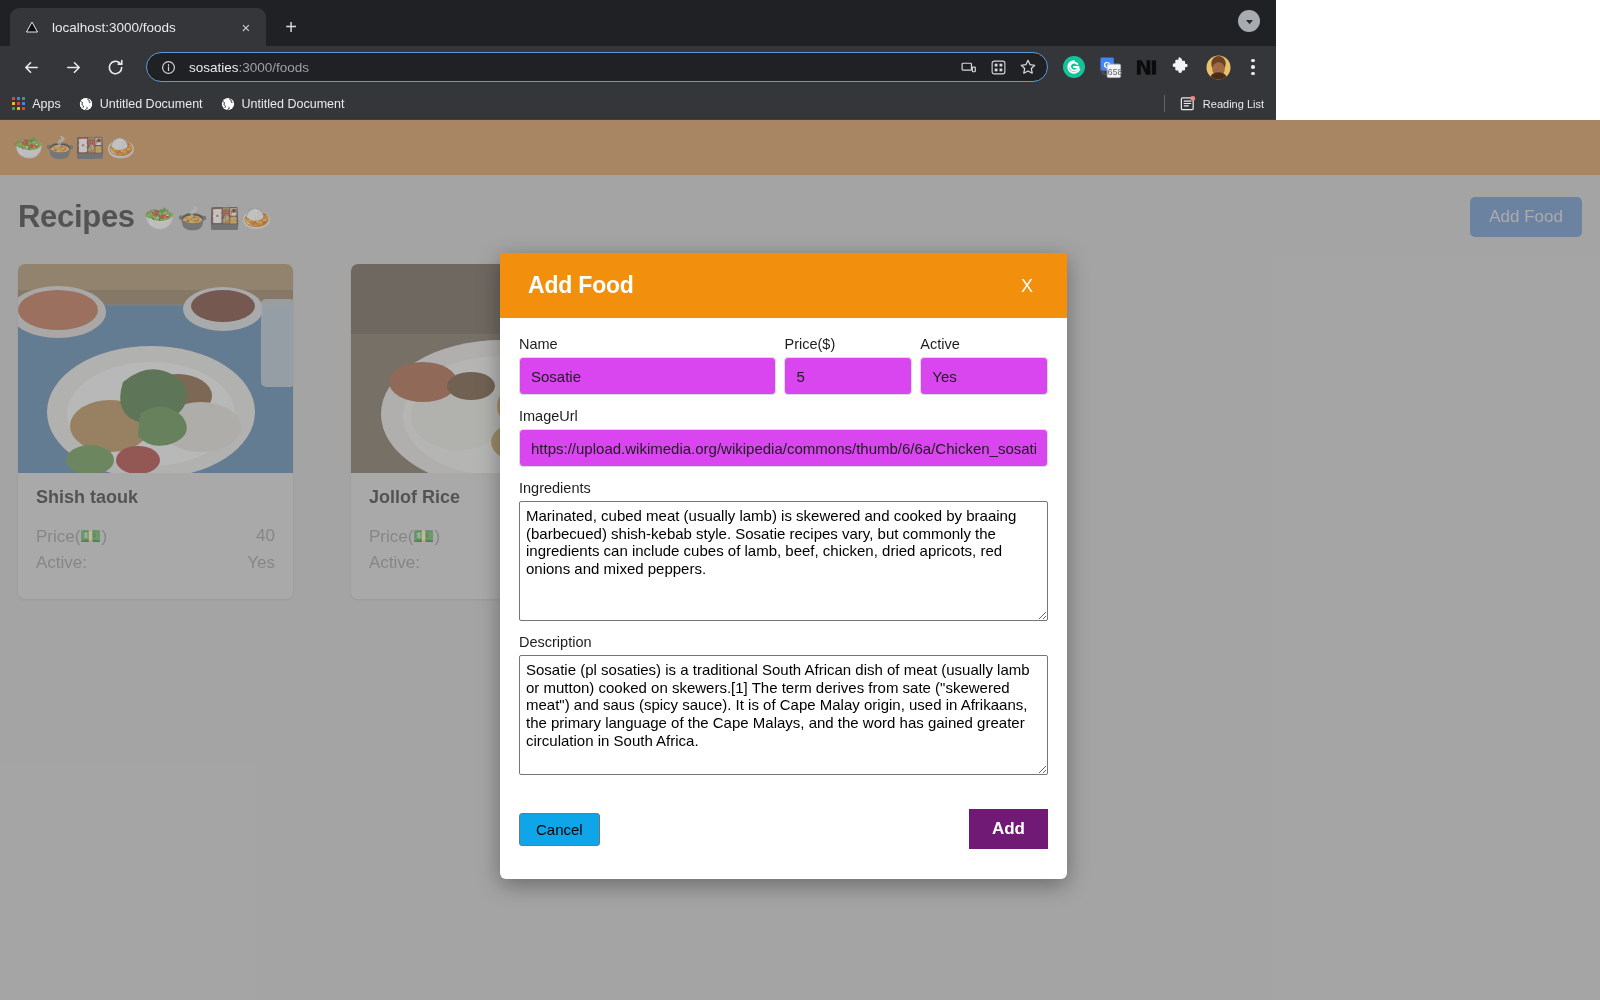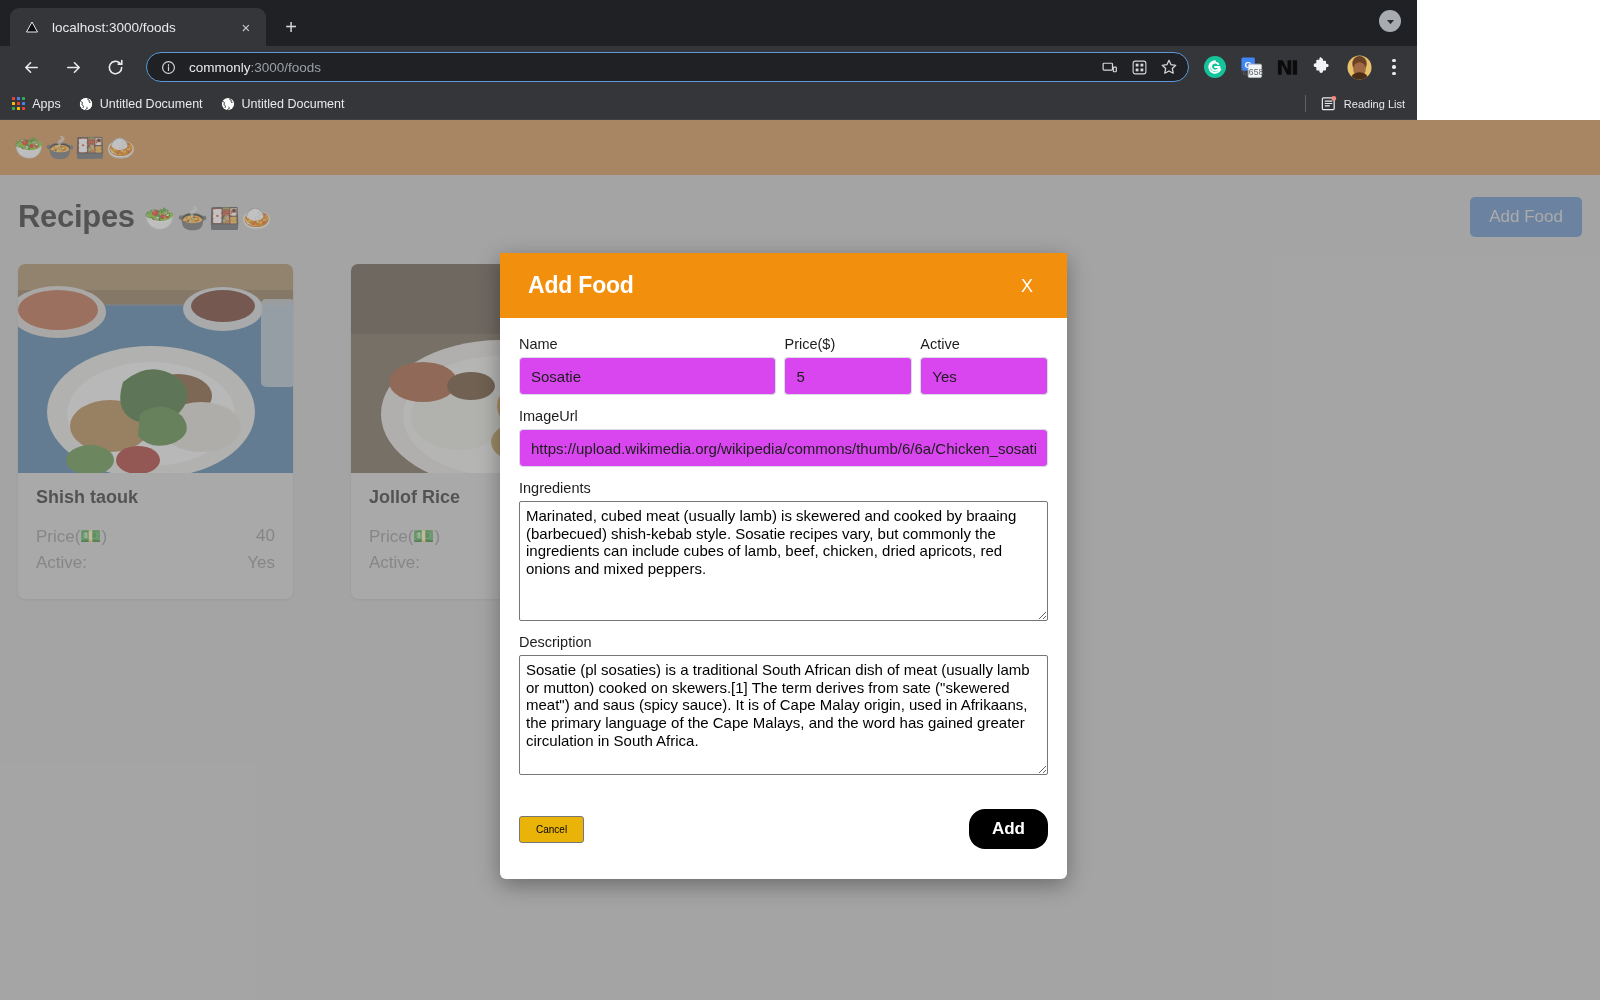--- a/index.html
+++ b/index.html
@@ -6,21 +6,21 @@
   html, body {
     margin: 0; padding: 0;
     width: 1600px; height: 1000px;
     overflow: hidden;
     font-family: "Liberation Sans", sans-serif;
     background: #ffffff;
   }
 
   
   #browser {
-    width: 1417px;
+    width: 1276px;
     background: #202124;
   }
   #tabstrip {
     height: 46px;
     background: #202124;
     display: flex;
     align-items: flex-end;
     padding-left: 10px;
     position: relative;
   }
@@ -334,35 +334,35 @@
     display: block;
   }
   #ingredients-input { height: 120px; }
   #description-input { height: 120px; }
   #modal-footer {
     padding: 24px 19px 30px 19px;
     display: flex;
     align-items: center;
   }
   #cancel-btn {
-    background: #eab308;
+    background: #0ea5e9;
     border: 1px solid #767676;
     border-radius: 3px;
-    font-size: 10px;
+    font-size: 15px;
     padding: 7px 16px;
     font-family: "Liberation Sans", sans-serif;
     color: #000;
     cursor: pointer;
   }
   #add-btn {
     margin-left: auto;
-    background: #000000;
+    background: #701a75;
     color: #ffffff;
     border: none;
-    border-radius: 16px;
+    border-radius: 0;
     font-size: 17px;
     font-weight: bold;
     padding: 10px 23px;
     font-family: "Liberation Sans", sans-serif;
     cursor: pointer;
   }
 </style>
 </head>
 <body>
 
@@ -404,21 +404,21 @@
         </svg>
     </div>
 
     <div id="omnibox">
       <span class="omni-info">
         <svg width="15" height="15" viewBox="0 0 16 16" fill="none" stroke="#cfd2d6" stroke-width="1.3">
             <circle cx="8" cy="8" r="6.3"></circle>
             <path d="M8 7.2v4M8 4.9v.9" stroke-linecap="round"></path>
           </svg>
       </span>
-      <span class="omni-url"><b>commonly</b><span>:3000/foods</span></span>
+      <span class="omni-url"><b>sosaties</b><span>:3000/foods</span></span>
       <span class="omni-icon">
         <svg width="17" height="17" viewBox="0 0 20 20" fill="none" stroke="#d6d8db" stroke-width="1.4">
             <rect x="2.5" y="5" width="11" height="8" rx="1"></rect>
             <rect x="14.5" y="9.5" width="3.5" height="5.5" rx="0.8"></rect>
           </svg>
       </span>
       <span class="omni-icon">
         <svg width="17" height="17" viewBox="0 0 20 20" fill="none" stroke="#d6d8db" stroke-width="1.3">
             <rect x="2.5" y="2.5" width="15" height="15" rx="2.5"></rect>
             <rect x="5.5" y="5.5" width="3.3" height="3.3" fill="#d6d8db" stroke="none"></rect>

